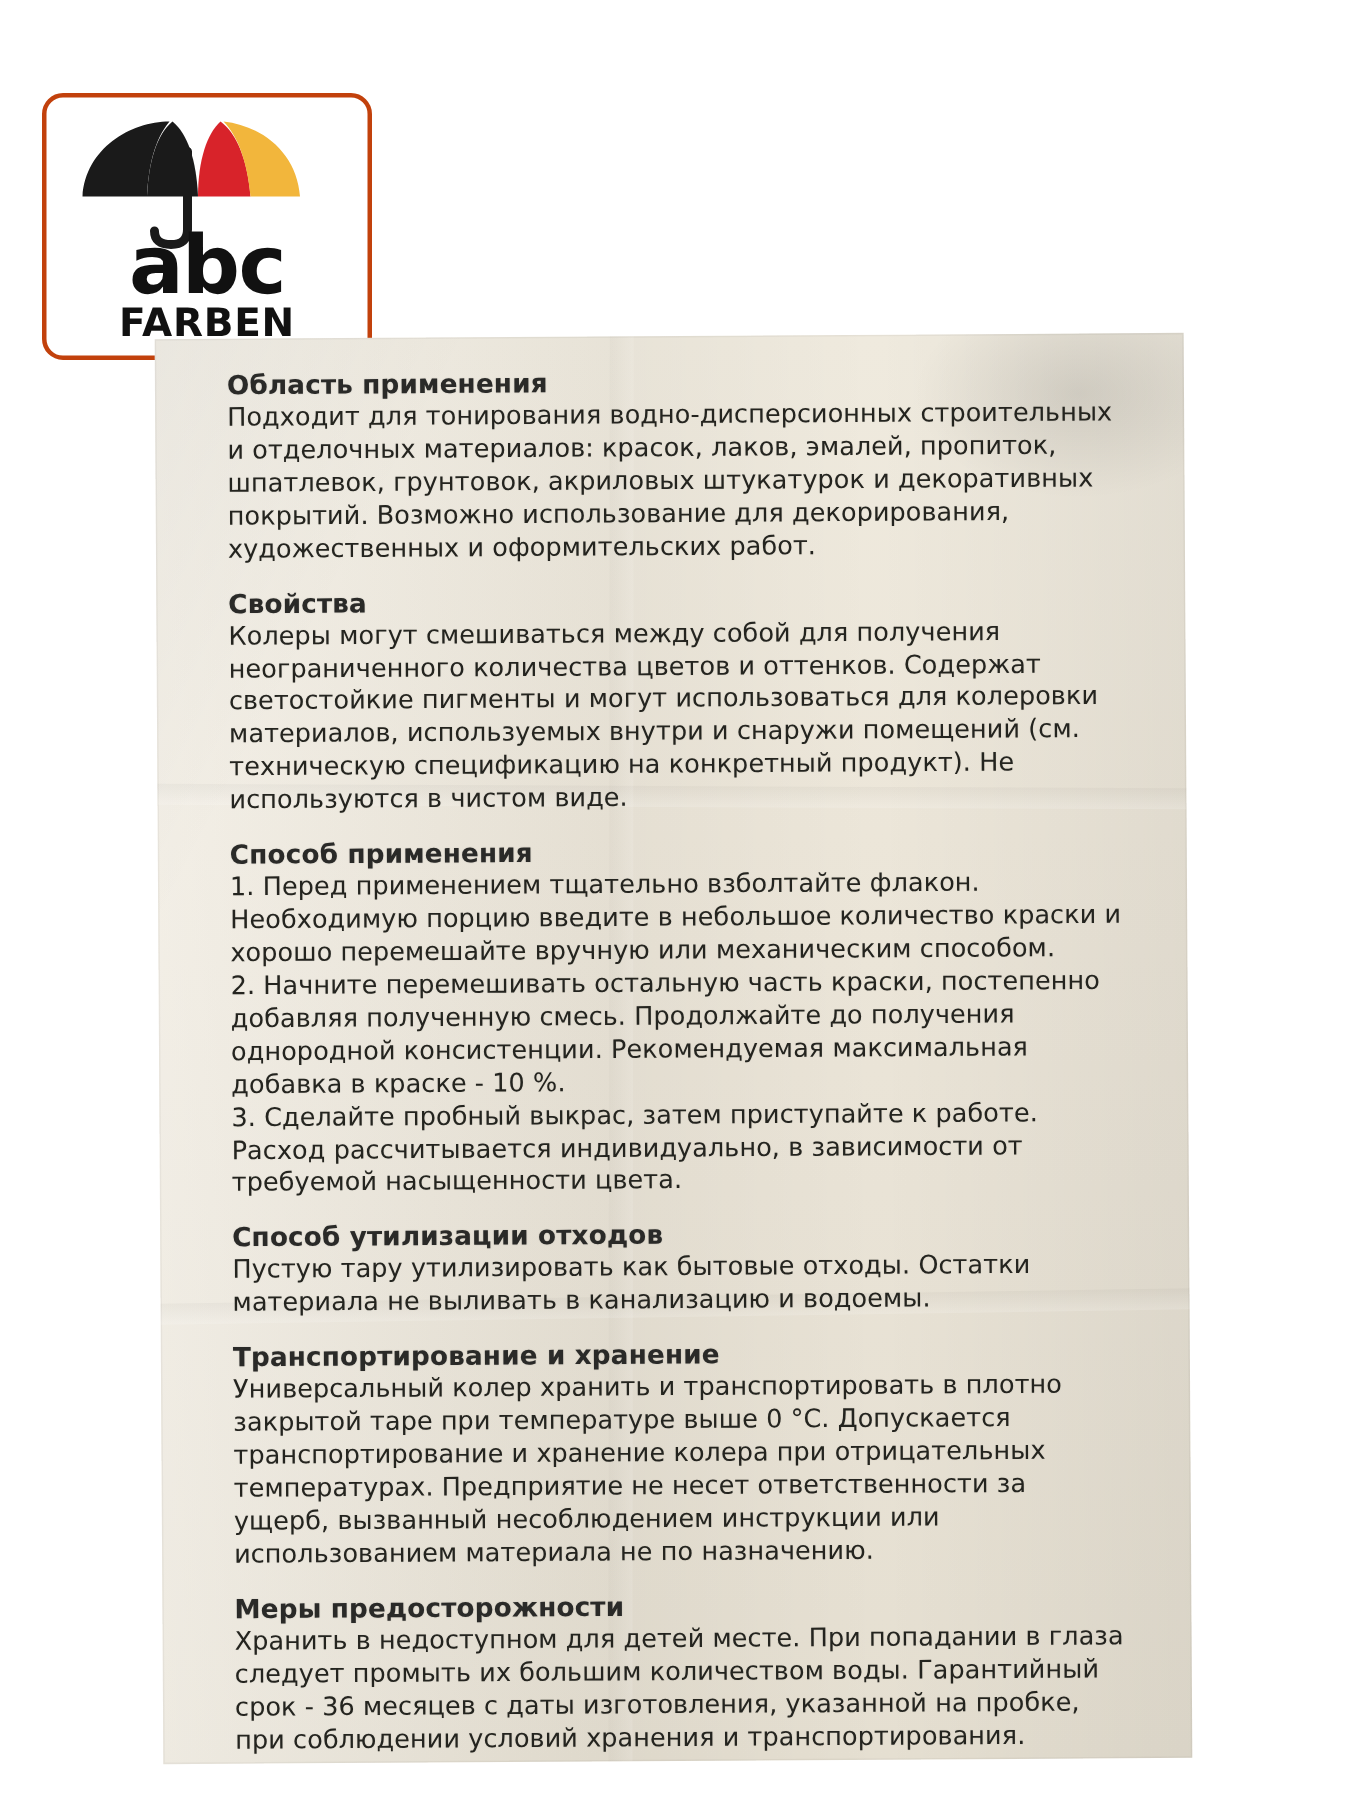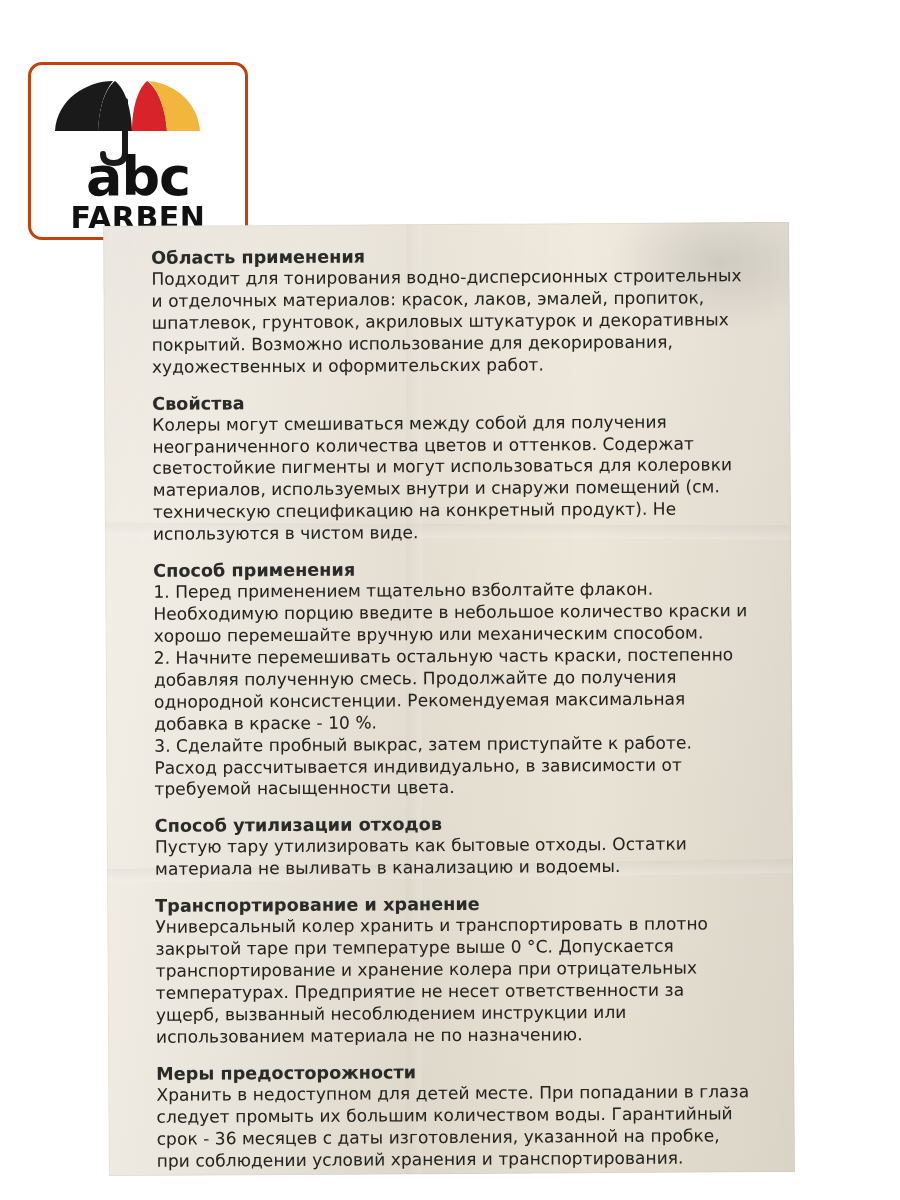--- a/index.html
+++ b/index.html
@@ -45,21 +45,21 @@
     font-family: "DejaVu Sans", sans-serif;
     font-weight: 700;
     color: #111111;
     line-height: 0.95;
   }
   .logo-abc {
     font-size: 54px;
     letter-spacing: -1px;
   }
   .logo-farben {
-    font-size: 30px;
+    font-size: 26px;
     letter-spacing: 0.5px;
     margin-top: 2px;
   }
 
   
   .label-sheet {
     position: absolute;
     left: 106px;
     top: 224px;
     width: 686px;

